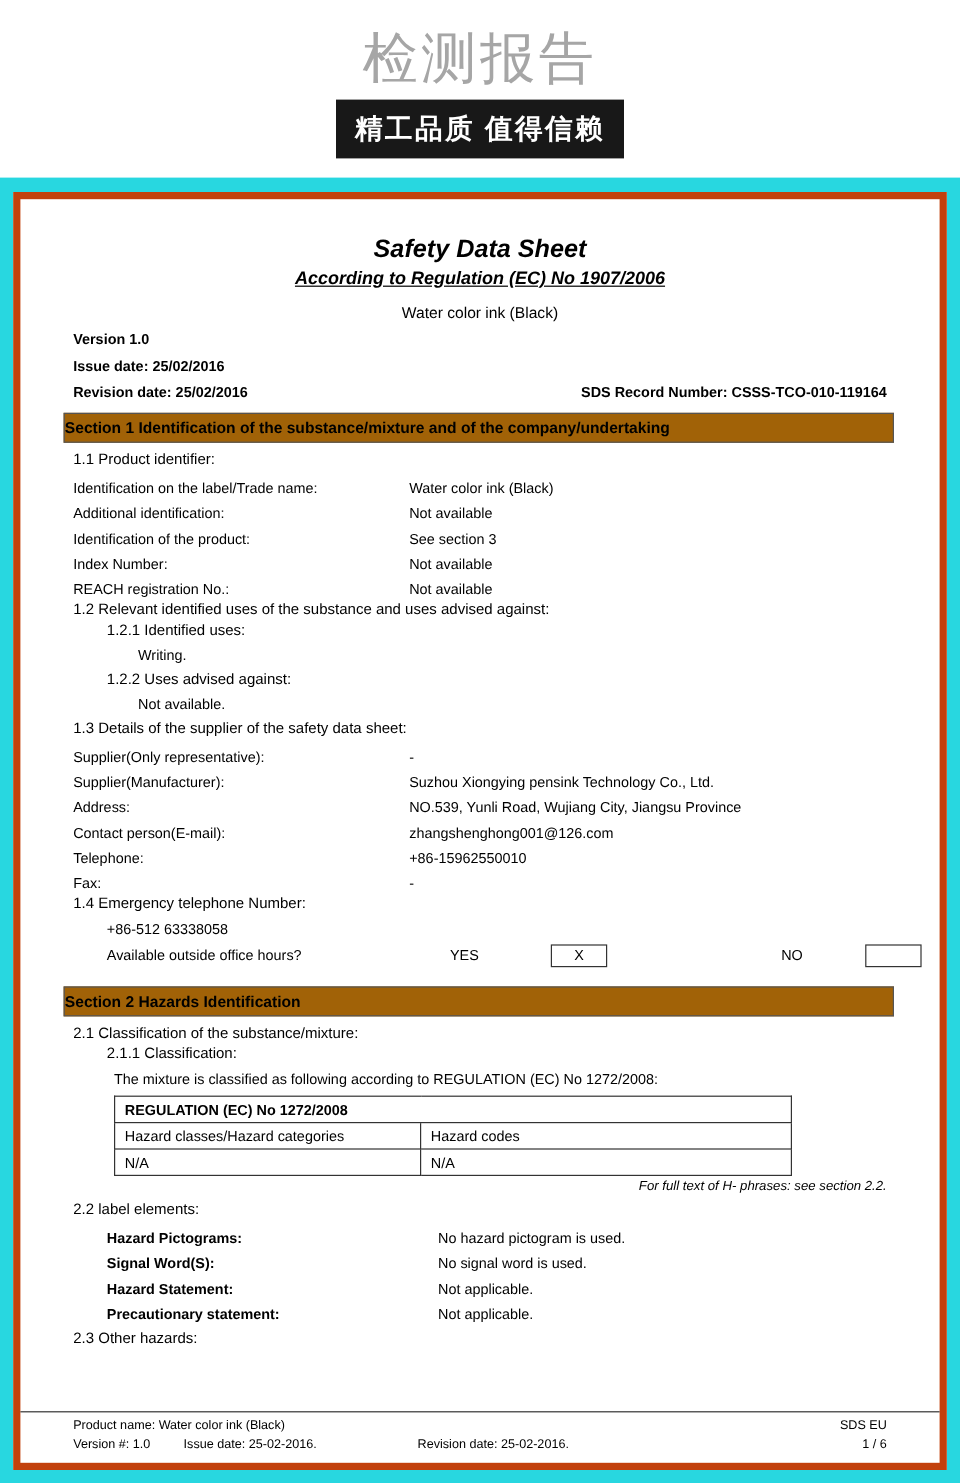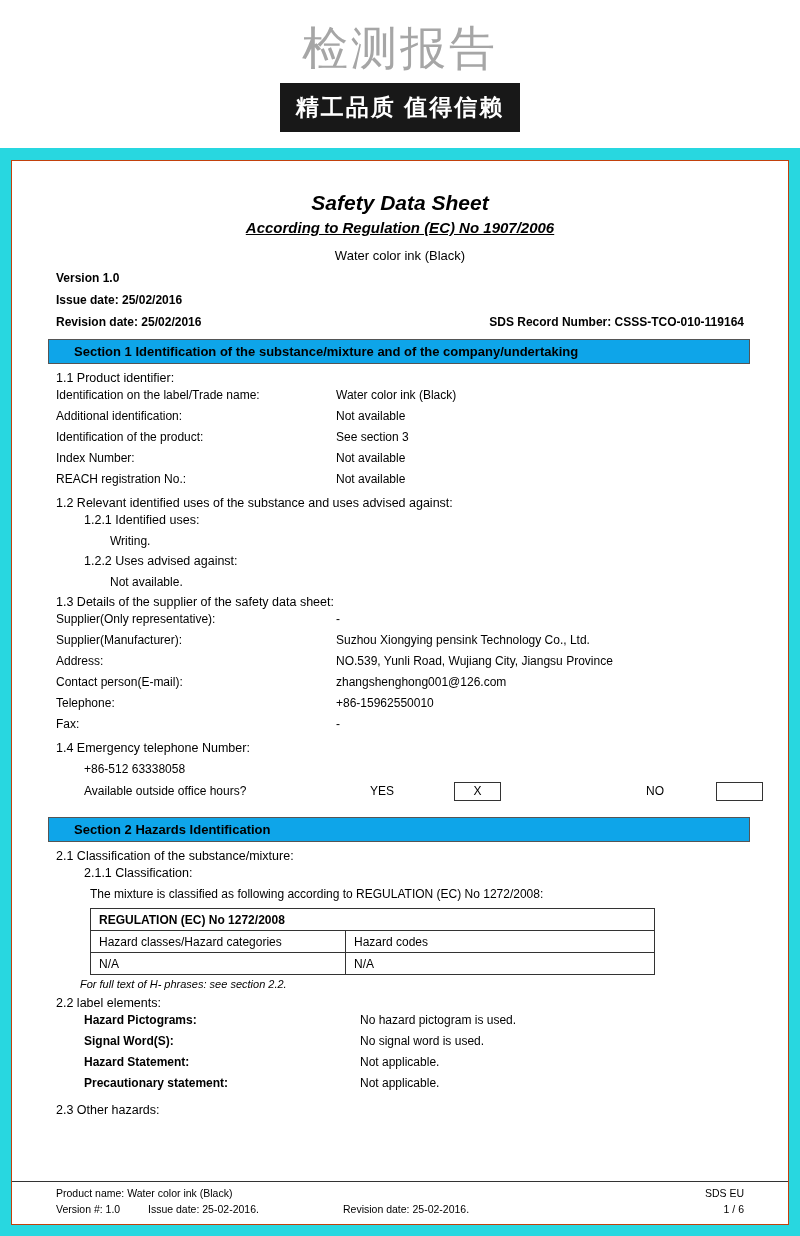--- a/index.html
+++ b/index.html
@@ -25,66 +25,66 @@
     font-size: 23px;
     font-weight: bold;
     letter-spacing: 2px;
     padding: 9px 16px;
     margin-top: 3px;
   }
   
   .frame { background: #28d7e0; height: 1088px; padding: 12px 11px 11px; }
   .doc {
     background: #fff;
-    border: 1px solid #c2410c;
+    border: 6px solid #c2410c;
     height: 1065px;
     padding: 30px 44px 0;
     position: relative;
     font-size: 12px;
   }
   .doc-title { text-align: center; font-size: 21px; font-weight: bold; font-style: italic; }
   .doc-reg {
     text-align: center; font-size: 15px; font-weight: bold; font-style: italic;
     text-decoration: underline; margin-top: 4px;
   }
   .doc-product { text-align: center; font-size: 13px; margin-top: 12px; }
   .meta { font-weight: bold; font-size: 12px; margin-top: 8px; }
   .meta-row { display: flex; justify-content: space-between; }
   .section-bar {
-    background: #0ea5e9;
+    background: #a16207;
     border: 1px solid #555;
     font-weight: bold;
     font-size: 13px;
-    padding: 4px 25px;
+    padding: 4px 0;
     margin: 10px -6px 7px -8px;
   }
   .sub-title { font-weight: normal; font-size: 12.5px; margin: 3px 0; }
   .indent-1 { margin-left: 28px; }
   .indent-2 { margin-left: 54px; }
-  .frow { display: flex; align-items: flex-start; height: 21px; }
+  .frow { display: flex; align-items: flex-end; height: 21px; }
   .frow .lbl { width: 280px; flex: none; }
   .frow .lbl-n { width: 276px; flex: none; }
   .lbl-bold { font-weight: bold; }
   .plain-line { height: 21px; display: flex; align-items: center; }
   
   .qrow { display: flex; align-items: center; height: 24px; margin-left: 28px; gap: 32px; }
   .q-label { width: 254px; flex: none; }
   .yes-word { width: 52px; flex: none; }
   .check-box {
     width: 47px; height: 19px; border: 1px solid #333;
     display: inline-flex; align-items: center; justify-content: center;
     font-size: 12px; flex: none; background: #fff;
   }
   .no-word { margin-left: 113px; width: 38px; flex: none; }
   
   table.haz { border-collapse: collapse; margin: 4px 0 3px 34px; width: 565px; }
   table.haz td { border: 1px solid #333; padding: 3px 8px; font-size: 12px; height: 22px; }
   table.haz td.c1 { width: 255px; }
   table.haz .bold { font-weight: bold; }
-  .note { font-style: italic; font-size: 11px; margin: 2px 0 6px 24px; }
+  .note { font-style: italic; font-size: 11px; margin: 2px 0 6px 24px; text-align: right; }
   
   .doc-footer {
     position: absolute; left: 0; right: 0; bottom: 0;
     border-top: 1px solid #333;
     padding: 5px 44px 9px;
     font-size: 10.5px;
   }
   .footer-row { display: flex; justify-content: space-between; }
   .footer-row2 { margin-top: 4px; justify-content: flex-start; }
   .f-ver { width: 92px; flex: none; }

